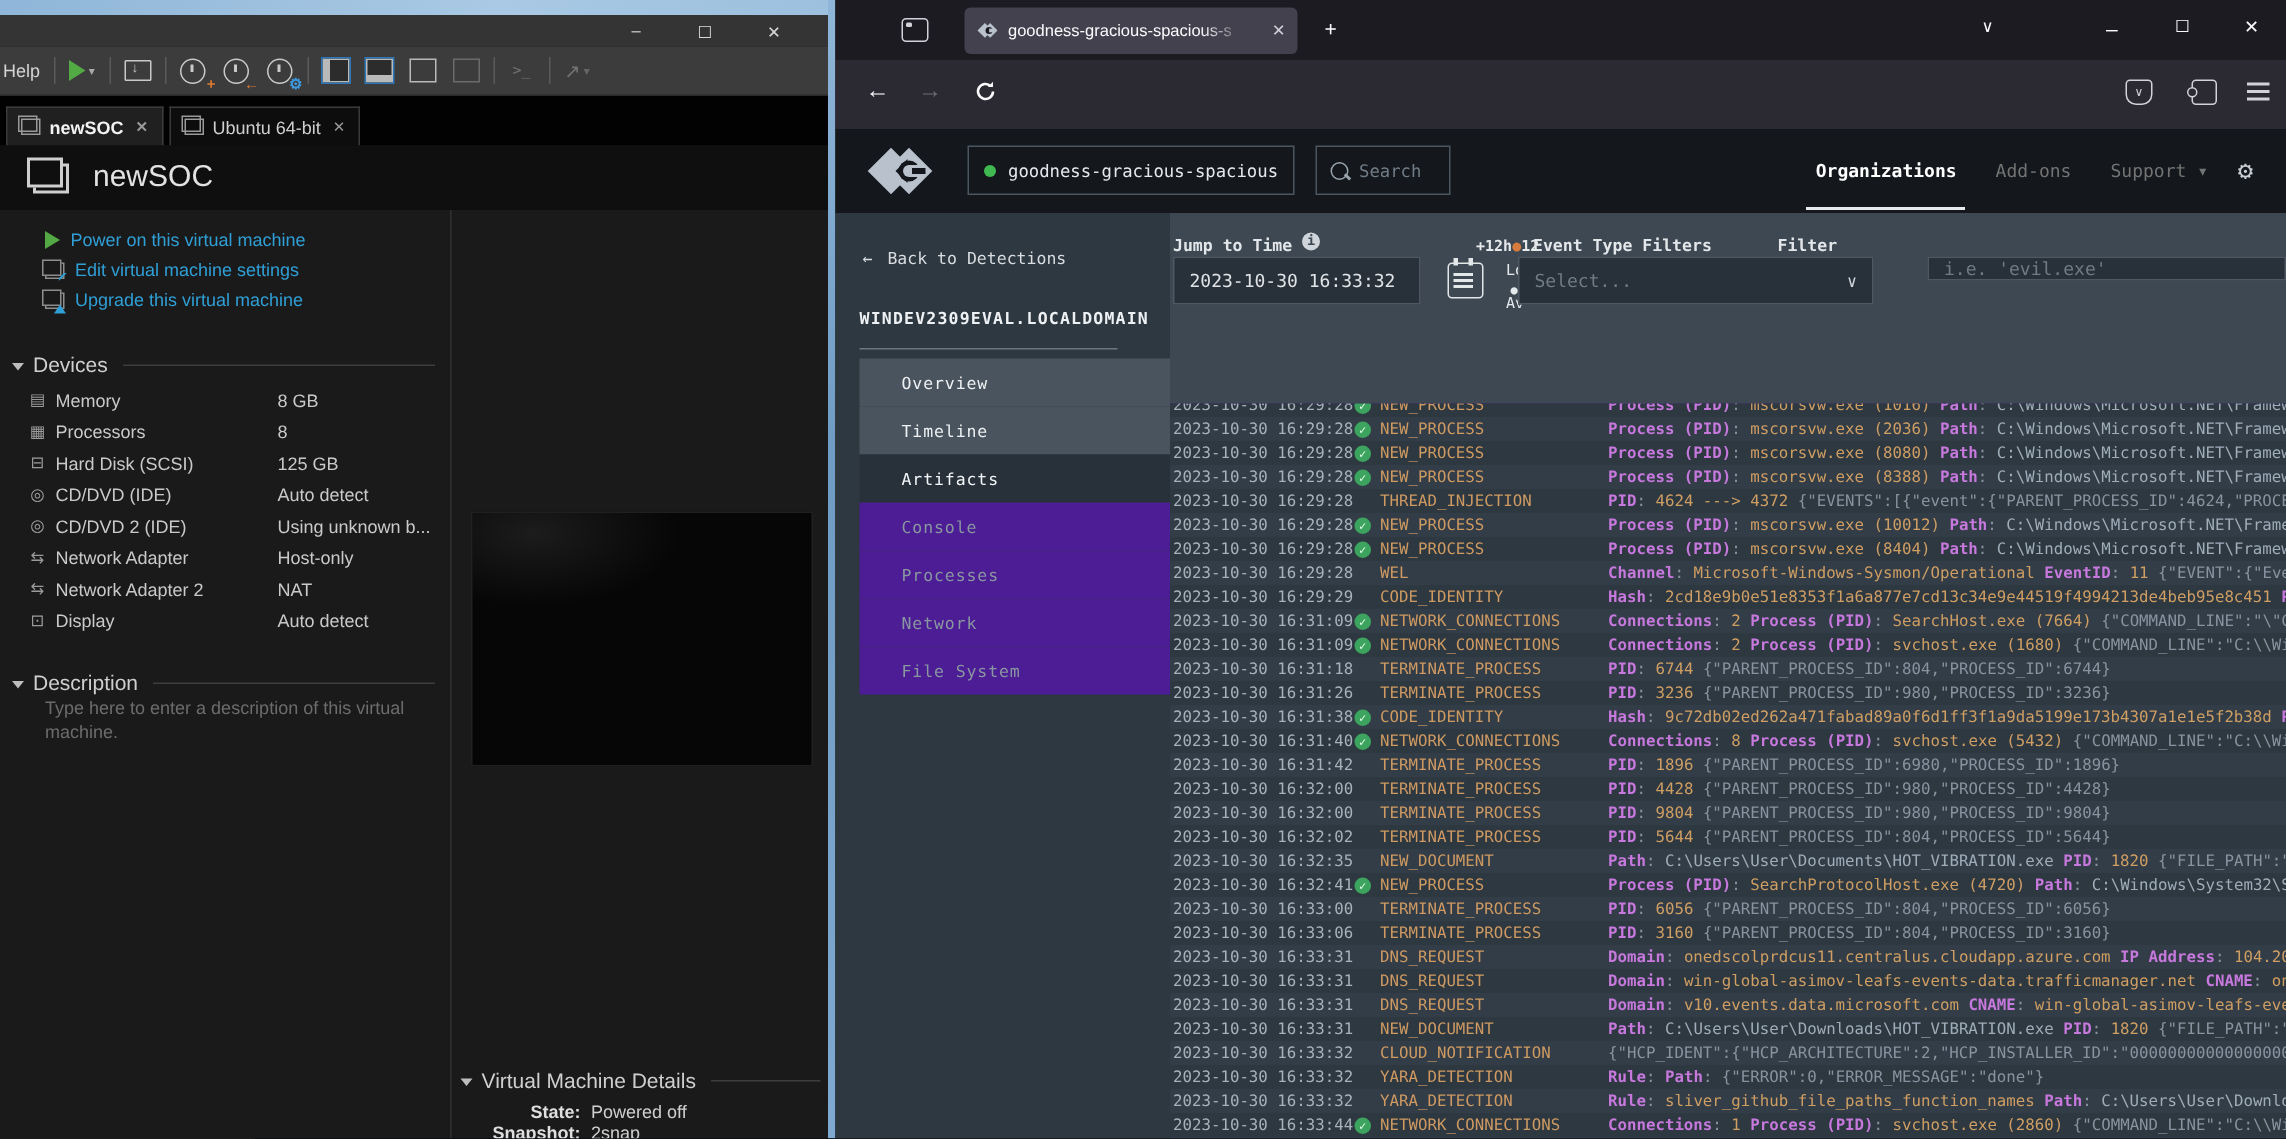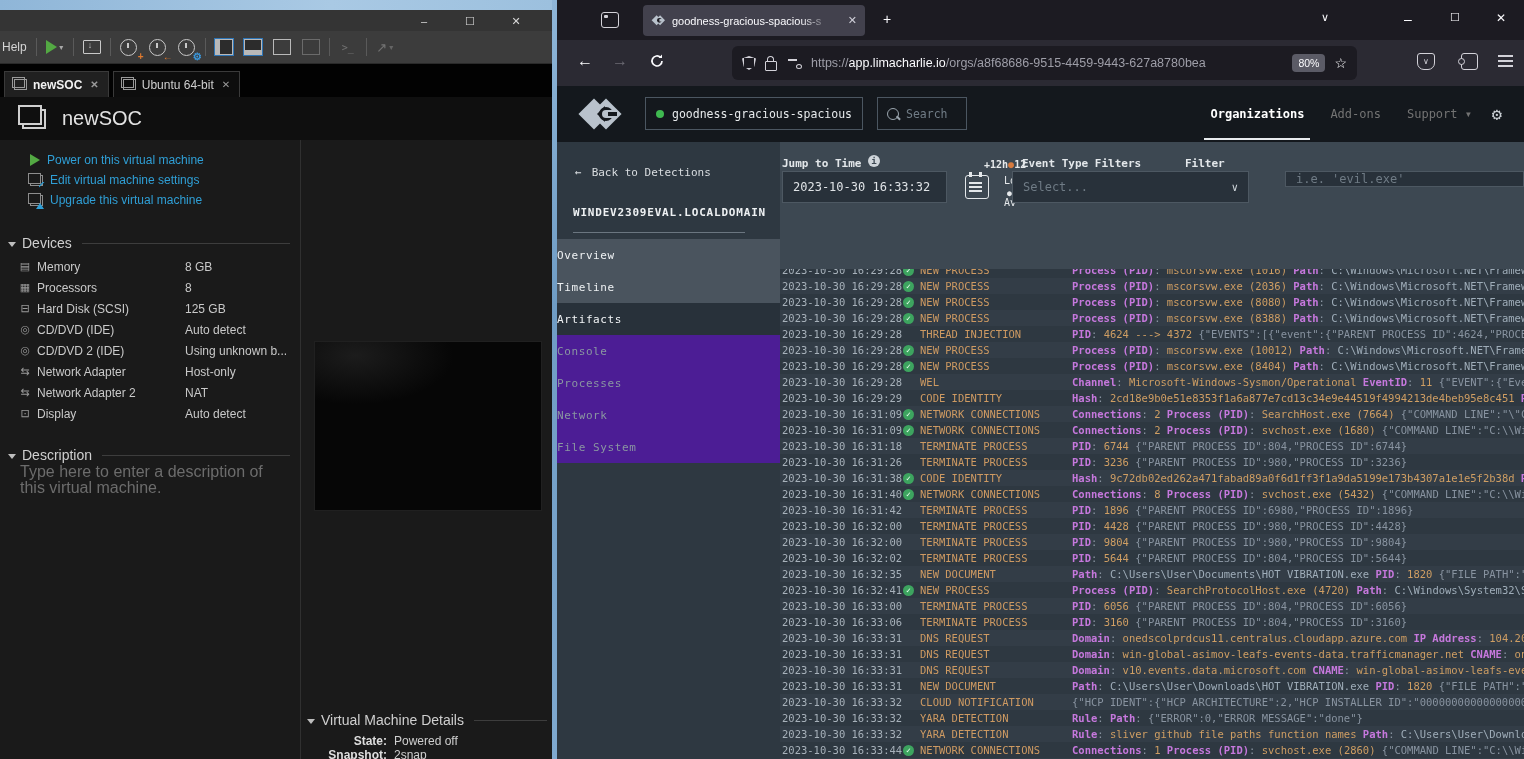--- a/index.html
+++ b/index.html
@@ -52,21 +52,21 @@
   .lk-frames:after{content:"";position:absolute;}
   .lk-edit:after{right:-3px;bottom:-3px;width:6px;height:6px;background:#2f9fd6;clip-path:polygon(0 100%,100% 0,70% 0,0 70%);}
   .lk-up:after{right:-2px;bottom:-4px;width:0;height:0;border-bottom:6px solid #2f9fd6;border-left:4px solid transparent;border-right:4px solid transparent;}
   .sec-head{display:flex;align-items:center;gap:6px;color:#cfcfcf;font-size:14px;}
   .sec-head .tri{width:0;height:0;border-top:5px solid #bdbdbd;border-left:4px solid transparent;border-right:4px solid transparent;margin-top:2px;}
   .sec-head .rule{flex:1;border-top:1px solid #3d3d3d;margin-left:4px;}
   .dev-row{position:absolute;height:21px;display:flex;align-items:center;color:#c9c9c9;font-size:12px;width:290px;}
   .dev-ic{position:absolute;left:18px;width:14px;text-align:center;color:#9a9a9a;font-size:11px;}
   .dev-label{position:absolute;left:37px;}
   .dev-val{position:absolute;left:185px;}
-  .desc-text{position:absolute;left:20px;color:#6c6c6c;font-size:16px;line-height:16px;width:260px;}
+  .desc-text{position:absolute;left:30px;color:#6c6c6c;font-size:12px;line-height:16px;width:260px;}
   .thumb{position:absolute;left:313px;top:201px;width:228px;height:170px;background:#060606;
          border:1px solid #202020;box-sizing:border-box;
          background-image:radial-gradient(140px 70px at 18% 8%,#1c1c1c,#060606 70%);}
   .vmd-row{position:absolute;font-size:12px;color:#cfcfcf;width:240px;left:306px;}
   .vmd-row b{display:inline-block;width:80px;text-align:right;margin-right:7px;color:#dedede;}
   .vm-gap{position:absolute;left:552px;top:0;width:5px;height:759px;
           background:linear-gradient(180deg,#8fb6d8,#6f9cc4 40%,#7fa9cf);}
 
   
   .firefox{position:absolute;left:557px;top:0;width:967px;height:759px;background:#2b2a33;}
@@ -118,21 +118,21 @@
   .lc-nav{position:absolute;right:52px;top:0;height:56px;display:flex;align-items:center;gap:26px;}
   .nav-item{color:#737373;font-size:12px;position:relative;height:56px;display:flex;align-items:center;}
   .nav-item.active{color:#fff;font-weight:bold;}
   .nav-item.active:after{content:"";position:absolute;left:-6px;right:-6px;bottom:2px;height:2px;background:#e8ebee;}
   .gear{position:absolute;right:22px;top:18px;color:#c9ced3;font-size:17px;}
   .lc-left{position:absolute;left:0;top:56px;width:223px;height:617px;background:#2e3841;}
   .back-row{position:absolute;left:18px;top:24px;display:flex;gap:10px;align-items:center;color:#d9dde0;font-size:11px;}
   .side-host{position:absolute;left:16px;top:64px;color:#eef1f3;font-size:11px;font-weight:bold;letter-spacing:.8px;}
   .side-rule{position:absolute;left:16px;top:90px;width:172px;border-top:1px solid #6b7680;}
   .side-items{position:absolute;left:0;top:97px;width:223px;}
-  .side-item{height:32px;display:flex;align-items:center;padding-left:0;font-size:11px;letter-spacing:.6px;}
+  .side-item{height:32px;display:flex;align-items:center;padding-left:28px;font-size:11px;letter-spacing:.6px;margin-left:16px;}
   .side-item.lit{background:#4a545e;color:#eef1f3;}
   .side-item.active{background:#28313a;color:#f2f5f7;}
   .side-item.dimi{background:#4c1d95;color:#8a97a1;}
   .lc-controls{position:absolute;left:223px;top:56px;right:0;height:127px;background:#3d4852;}
   .ctl-label{position:absolute;color:#e3e7ea;font-size:11px;font-weight:bold;}
   .info-i{position:absolute;width:12px;height:12px;border-radius:50%;background:#cfd5da;color:#3d4852;
           font-size:9px;font-weight:bold;display:flex;align-items:center;justify-content:center;}
   .ctl-input{position:absolute;background:#28313a;border:1px solid #4d5862;box-sizing:border-box;
              display:flex;align-items:center;padding:0 10px;font-size:12px;color:#dfe3e6;}
   .ph{color:#6f7b85;}
@@ -346,30 +346,20 @@
       <span class="ff-glyph" style="left:939px;top:11px;font-size:12px;">✕</span>
     </div>
 
     <div class="ff-navbar">
       <span class="nav-glyph" style="left:20px;">←</span>
       <span class="nav-glyph" style="left:55px;color:#6c6b74;">→</span>
       <svg class="nav-glyph" style="left:92px;top:13px;" width="16" height="16" viewBox="0 0 16 16">
         <path d="M13 8a5 5 0 1 1-1.5-3.6" fill="none" stroke="#fbfbfe" stroke-width="1.7"></path>
         <path d="M13 1.5v3.5h-3.5z" fill="#fbfbfe"></path>
       </svg>
-      <div class="urlbar">
-        <div class="url-ic shield"></div>
-        <div class="url-ic">
-            <div class="lock"></div>
-          </div>
-        <div class="url-ic perm"></div>
-        <div class="url-text"><span>https://</span><span class="dom">app.limacharlie.io</span><span>/orgs/a8f68686-9515-4459-9443-627a8780bea</span></div>
-        <div class="zoom-badge">80%</div>
-        <div class="star">☆</div>
-      </div>
       <div class="pocket" style="left:860px;">∨</div>
       <div class="puzzle" style="left:904px;"></div>
       <div class="burger" style="left:941px;">
           <i></i>
           <i></i>
           <i></i>
         </div>
     </div>
 
     <div class="lc-app">

